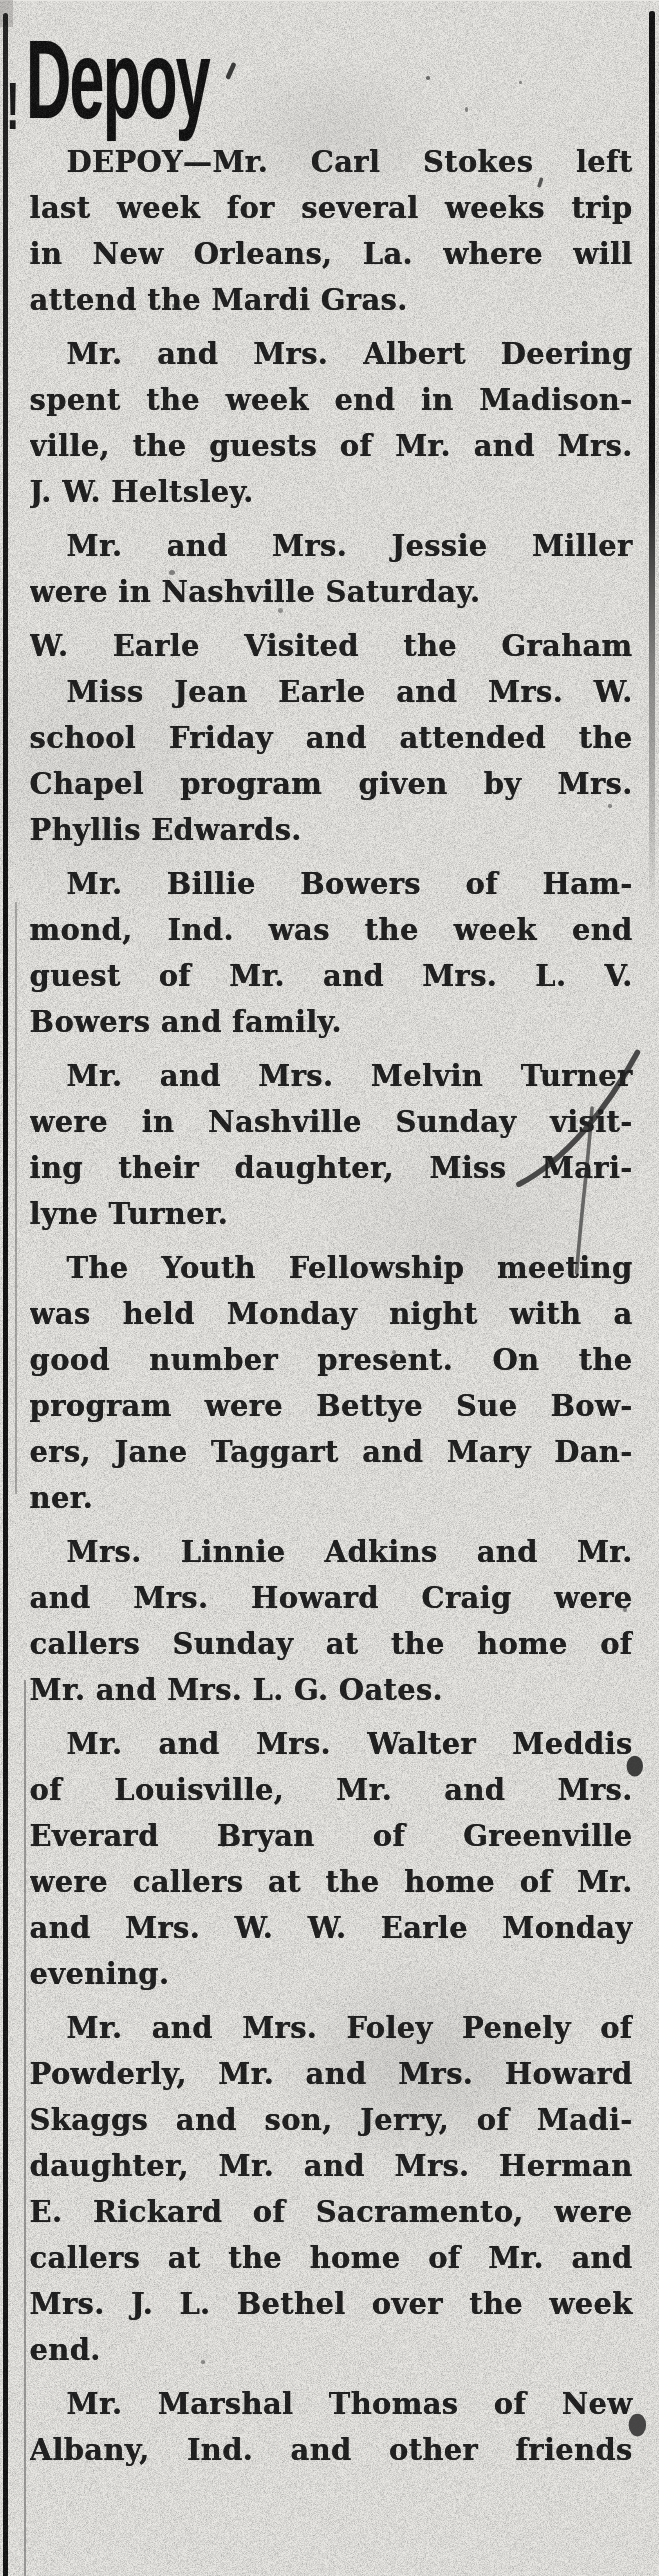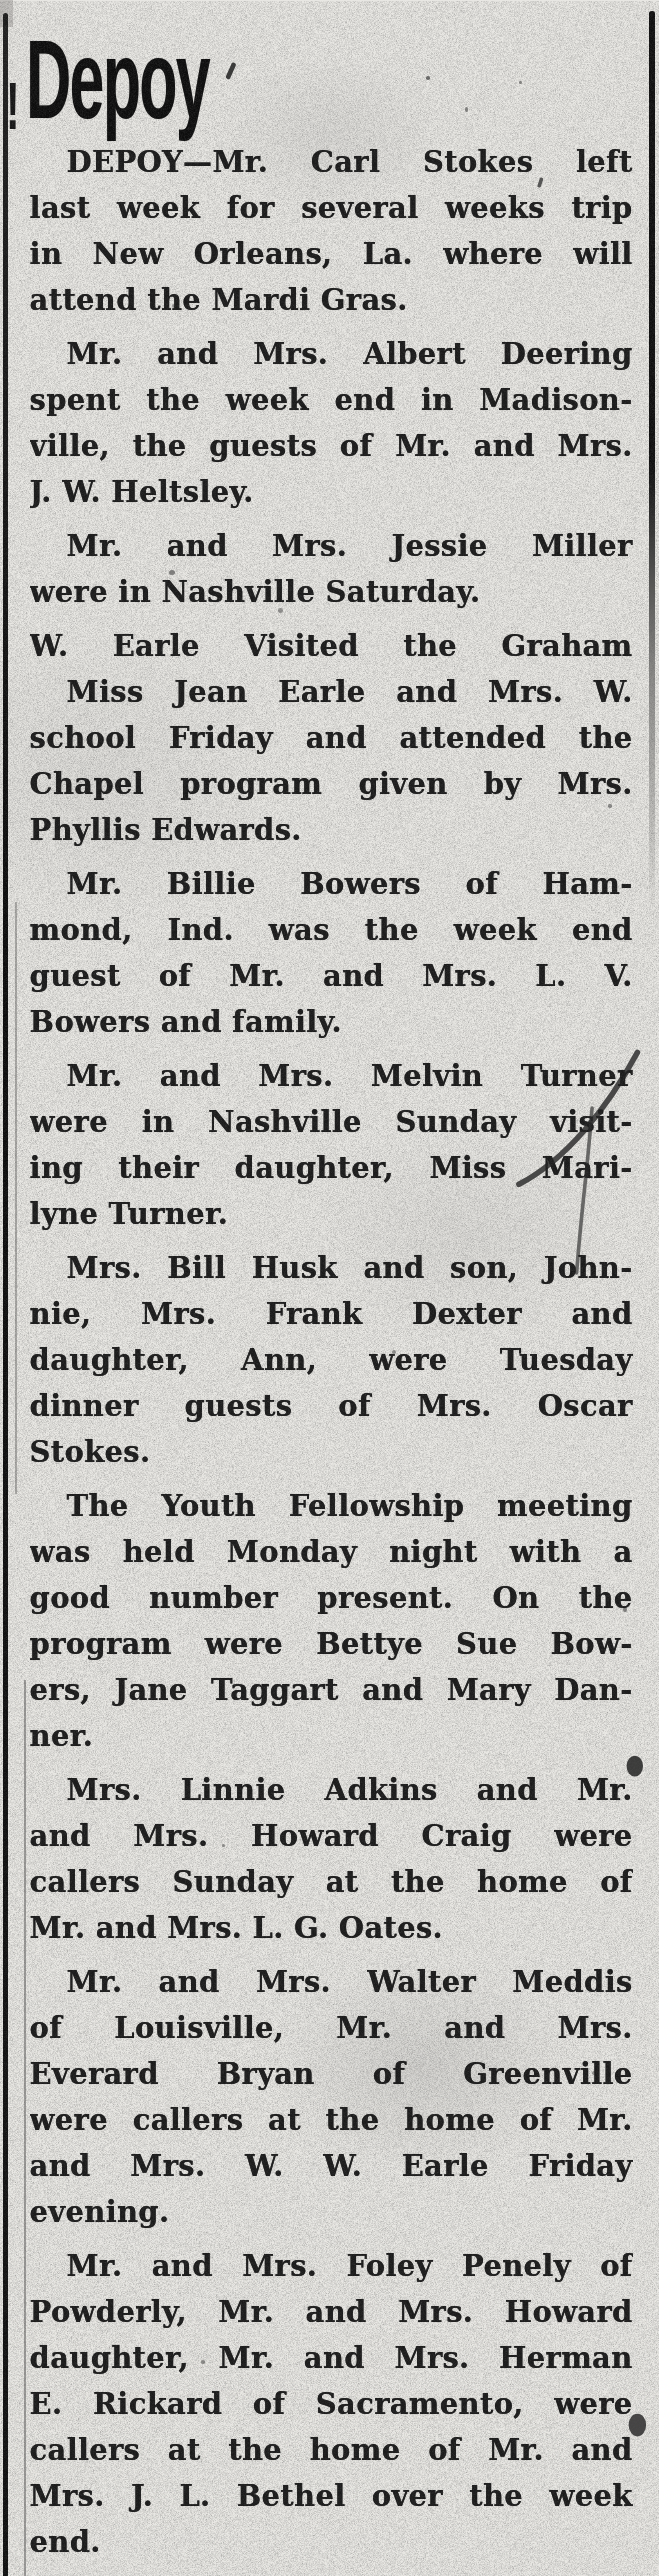--- a/index.html
+++ b/index.html
@@ -131,51 +131,45 @@
       <div class="ln">guest of Mr. and Mrs. L. V.</div>
       <div class="ln last">Bowers and family.</div>
     </div>
     <div class="para">
       <div class="ln first">Mr. and Mrs. Melvin Turner</div>
       <div class="ln">were in Nashville Sunday visit-</div>
       <div class="ln">ing their daughter, Miss Mari-</div>
       <div class="ln last">lyne Turner.</div>
     </div>
     <div class="para">
-      <div class="ln first">Mrs. Bill Husk and son, John-</div>
-      <div class="ln">nie, Mrs. Frank Dexter and</div>
-      <div class="ln">daughter, Ann, were Tuesday</div>
-      <div class="ln">dinner guests of Mrs. Oscar</div>
-      <div class="ln last">Stokes.</div>
-    </div>
-    <div class="para">
       <div class="ln first">The Youth Fellowship meeting</div>
       <div class="ln">was held Monday night with a</div>
       <div class="ln">good number present. On the</div>
       <div class="ln">program were Bettye Sue Bow-</div>
       <div class="ln">ers, Jane Taggart and Mary Dan-</div>
       <div class="ln last">ner.</div>
     </div>
     <div class="para">
       <div class="ln first">Mrs. Linnie Adkins and Mr.</div>
       <div class="ln">and Mrs. Howard Craig were</div>
       <div class="ln">callers Sunday at the home of</div>
       <div class="ln last">Mr. and Mrs. L. G. Oates.</div>
     </div>
     <div class="para">
       <div class="ln first">Mr. and Mrs. Walter Meddis</div>
       <div class="ln">of Louisville, Mr. and Mrs.</div>
       <div class="ln">Everard Bryan of Greenville</div>
       <div class="ln">were callers at the home of Mr.</div>
-      <div class="ln">and Mrs. W. W. Earle Friday</div>
+      <div class="ln">and Mrs. W. W. Earle Monday</div>
       <div class="ln last">evening.</div>
     </div>
     <div class="para">
       <div class="ln first">Mr. and Mrs. Foley Penely of</div>
       <div class="ln">Powderly, Mr. and Mrs. Howard</div>
+      <div class="ln">Skaggs and son, Jerry, of Madi-</div>
       <div class="ln">daughter, Mr. and Mrs. Herman</div>
       <div class="ln">E. Rickard of Sacramento, were</div>
       <div class="ln">callers at the home of Mr. and</div>
       <div class="ln">Mrs. J. L. Bethel over the week</div>
       <div class="ln last">end.</div>
     </div>
     <div class="para">
       <div class="ln first">Mr. Marshal Thomas of New</div>
       <div class="ln">Albany, Ind. and other friends</div>
     </div>

